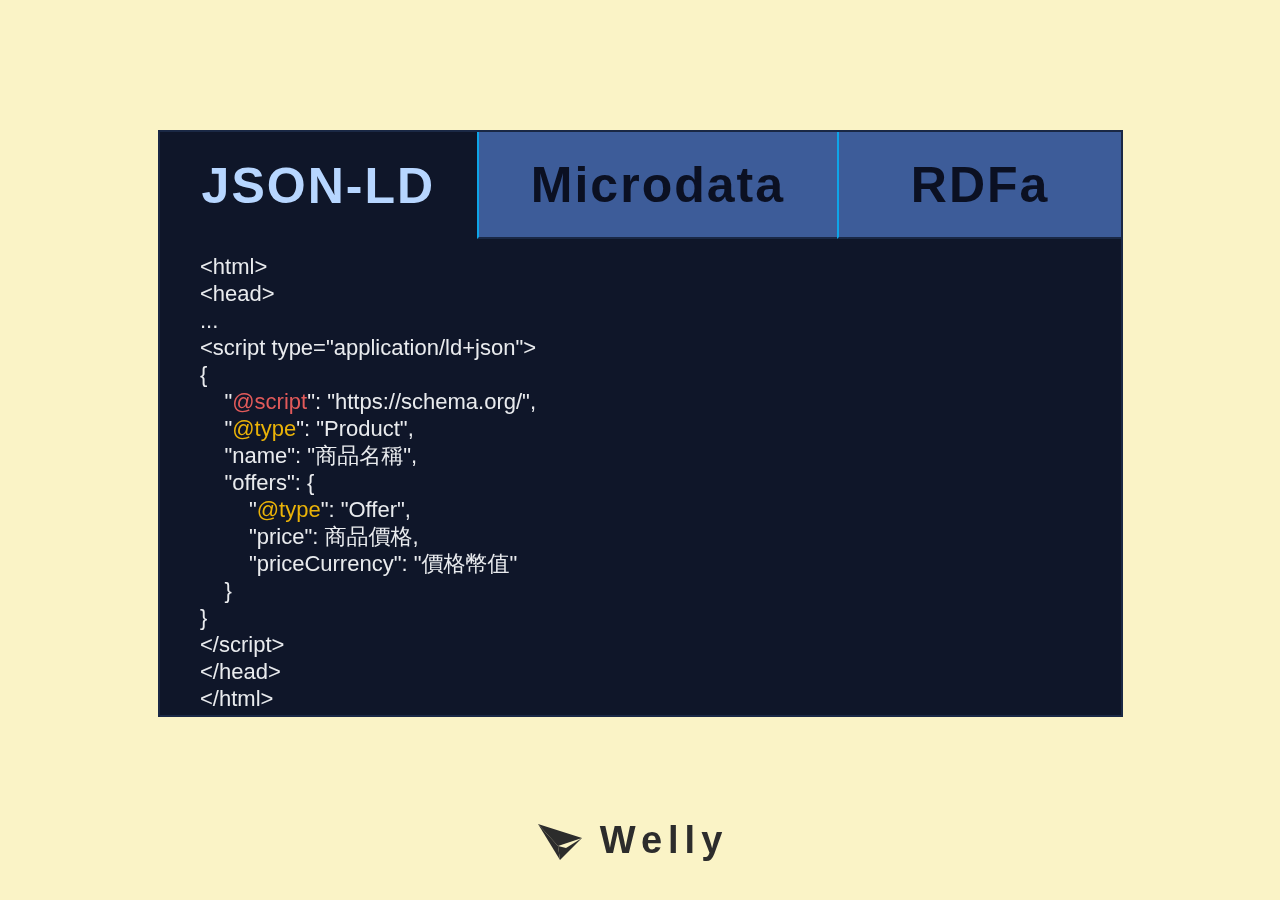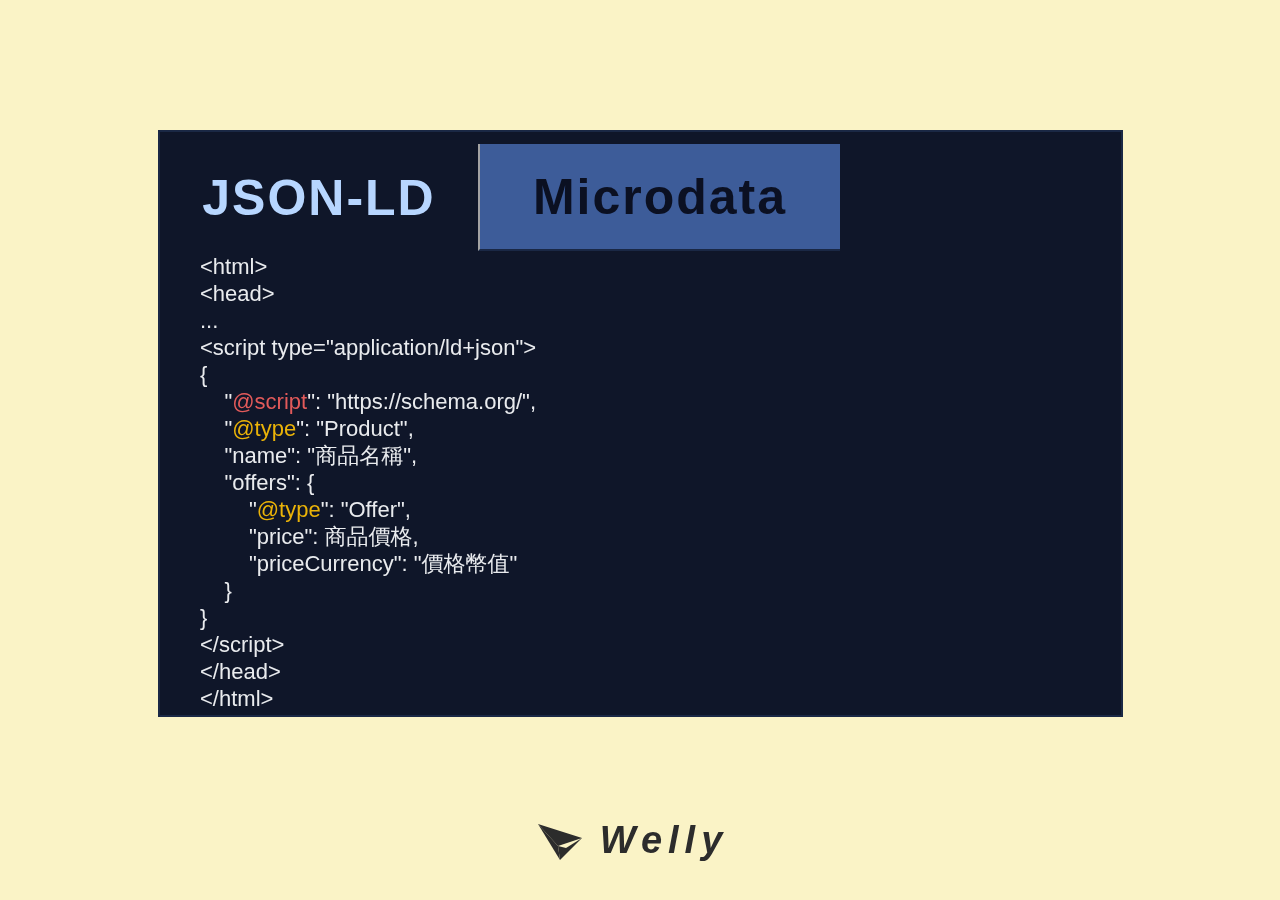--- a/index.html
+++ b/index.html
@@ -25,31 +25,30 @@
     width: 100%;
   }
   .tab {
     height: 100%;
     display: flex;
     align-items: center;
     justify-content: center;
     font-size: 50px;
     font-weight: 700;
     letter-spacing: 2px;
-    margin-top: 12px;
   }
   .tab-active {
     width: 318px;
     background: #0f1629;
     color: #b7d6ff;
   }
   .tab-inactive {
     background: #3d5c99;
     color: #0b1022;
-    border-left: 2px solid #a3a3a3;
+    border-left: 2px solid #0ea5e9;
     border-bottom: 2px solid #1a2845;
   }
   .tab-b { width: 362px; }
   .tab-c { width: 285px; }
   .code {
     padding: 14px 40px 20px 40px;
     color: #e9ebee;
     font-family: "Segoe UI", Arial, sans-serif;
     font-size: 22px;
     line-height: 27px;
@@ -59,39 +58,41 @@
   .k-green { color: #eab308; }
   .brand {
     position: absolute;
     left: 0; right: 16px;
     top: 818px;
     display: flex;
     align-items: center;
     justify-content: center;
     gap: 14px;
     color: #2c2c2c;
-    font-style: italic;
   }
   .brand-text {
     font-size: 38px;
     font-weight: 800;
     letter-spacing: 6px;
   }
   .brand-icon { width: 50px; height: 44px; }
 </style>
 </head>
 <body>
 
 <div class="card">
   <div class="tabs">
     <div class="tab tab-active">
       <span>JSON-LD</span>
     </div>
     <div class="tab tab-inactive tab-b">
       <span>Microdata</span>
+    </div>
+    <div class="tab tab-inactive tab-c">
+      <span>RDFa</span>
     </div>
   </div>
 
   <div class="code"><span>&lt;html&gt;</span>
 <span>&lt;head&gt;</span>
 <span>...</span>
 <span>&lt;script type="application/ld+json"&gt;</span>
 <span>{</span>
 <span>    "</span><span class="k-red">@script</span><span>": "https://schema.org/",</span>
 <span>    "</span><span class="k-green">@type</span><span>": "Product",</span>

